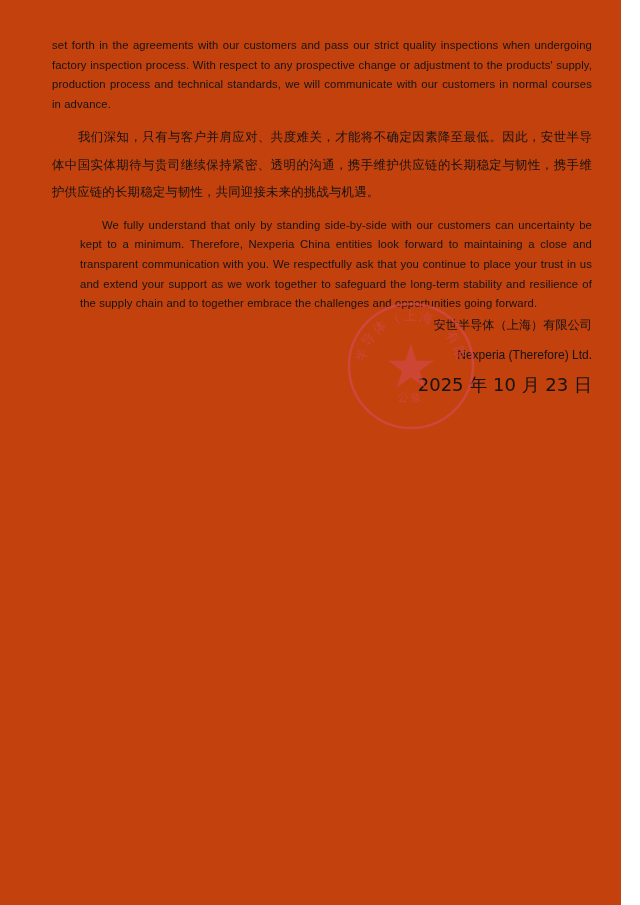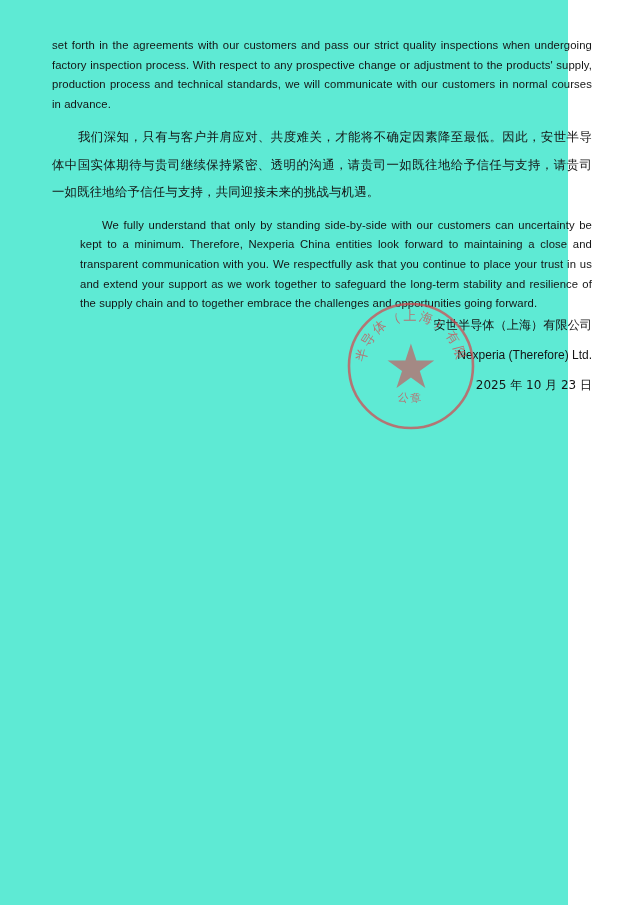--- a/index.html
+++ b/index.html
@@ -9,23 +9,23 @@
   body {
     width: 640px;
     height: 905px;
     background: #ffffff;
     font-family: "Liberation Sans", sans-serif;
     color: #1a1a1a;
     overflow: hidden;
   }
   .page {
     position: relative;
-    width: 568px;
+    width: 621px;
     height: 905px;
-    background: #5eead4;
+    background: #c2410c;
     box-sizing: border-box;
   }
   .content {
     position: absolute;
     left: 52px;
     top: 36px;
     width: 540px;
   }
   p {
     margin: 0 0 2px 0;
@@ -65,21 +65,21 @@
     line-height: 30px;
     color: #141414;
     padding-right: 0px;
   }
   .sig-line.en-line {
     font-family: "Liberation Sans", sans-serif;
     font-size: 12px;
   }
   .sig-line.date-line {
     font-family: "DejaVu Sans", "Liberation Sans", sans-serif;
-    font-size: 12px;
+    font-size: 18px;
   }
   .sig-line.date-en {
     font-family: "Liberation Sans", sans-serif;
     font-size: 12px;
     line-height: 34px;
   }
 
   
   .seal {
     position: absolute;
@@ -91,21 +91,21 @@
   }
   .seal svg { display: block; }
 </style>
 </head>
 <body>
 
 <div class="page">
 
   <div class="content">
     <p class="en">set forth in the agreements with our customers and pass our strict quality inspections when undergoing factory inspection process. With respect to any prospective change or adjustment to the products' supply, production process and technical standards, we will communicate with our customers in normal courses in advance.</p>
-    <p class="zh indent-zh block-gap">我们深知，只有与客户并肩应对、共度难关，才能将不确定因素降至最低。因此，安世半导体中国实体期待与贵司继续保持紧密、透明的沟通，请贵司一如既往地给予信任与支持，请贵司一如既往地给予信任与支持，共同迎接未来的挑战与机遇。</p>
+    <p class="zh indent-zh block-gap">我们深知，只有与客户并肩应对、共度难关，才能将不确定因素降至最低。因此，安世半导体中国实体期待与贵司继续保持紧密、透明的沟通，携手维护供应链的长期稳定与韧性，携手维护供应链的长期稳定与韧性，共同迎接未来的挑战与机遇。</p>
     <p class="en indent-en block-gap-2">We fully understand that only by standing side-by-side with our customers can uncertainty be kept to a minimum. Therefore, Nexperia China entities look forward to maintaining a close and transparent communication with you. We respectfully ask that you continue to place your trust in us and extend your support as we work together to safeguard the long-term stability and resilience of the supply chain and to together embrace the challenges and opportunities going forward.</p>
   </div>
 
   <div class="signature">
     <div class="sig-line">安世半导体（上海）有限公司</div>
     <div class="sig-line en-line">Nexperia (Therefore) Ltd.</div>
     <div class="sig-line date-line">2025 年 10 月 23 日</div>
   </div>
 
   <div class="seal">

